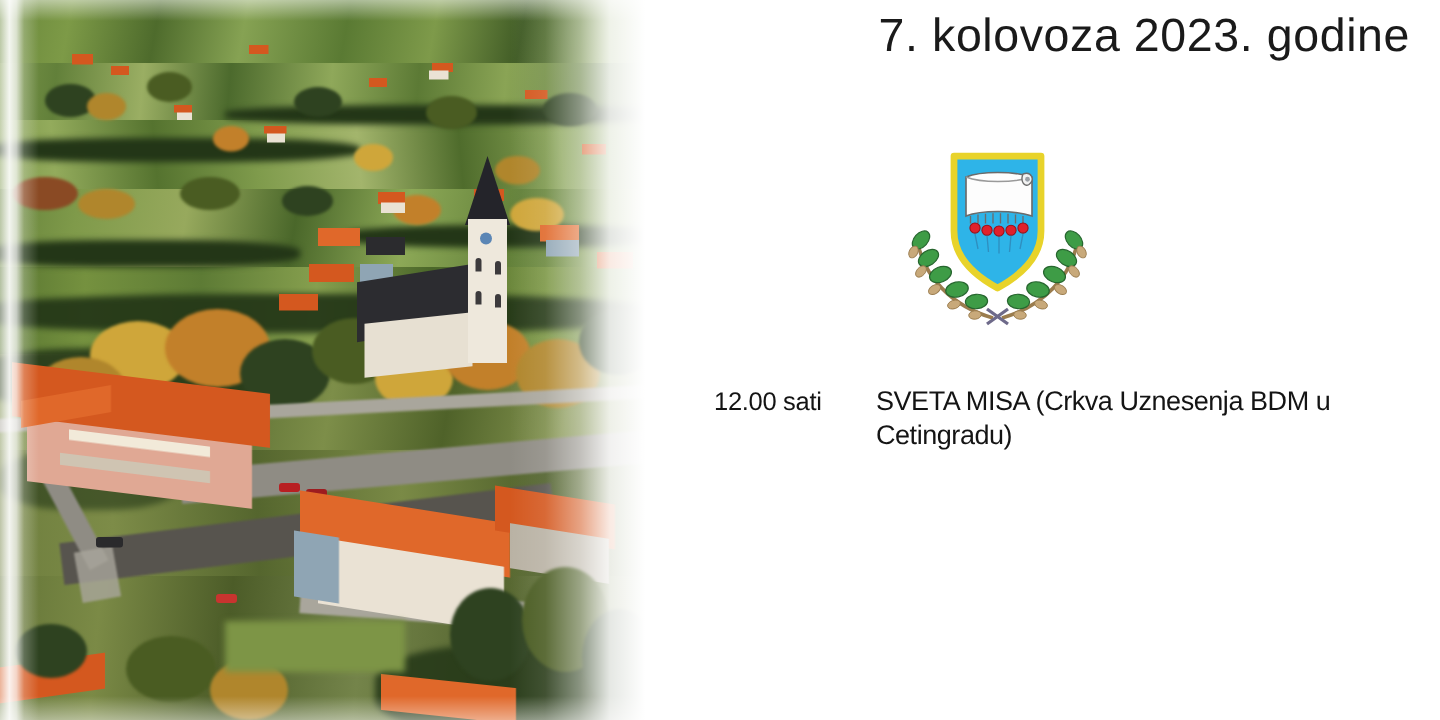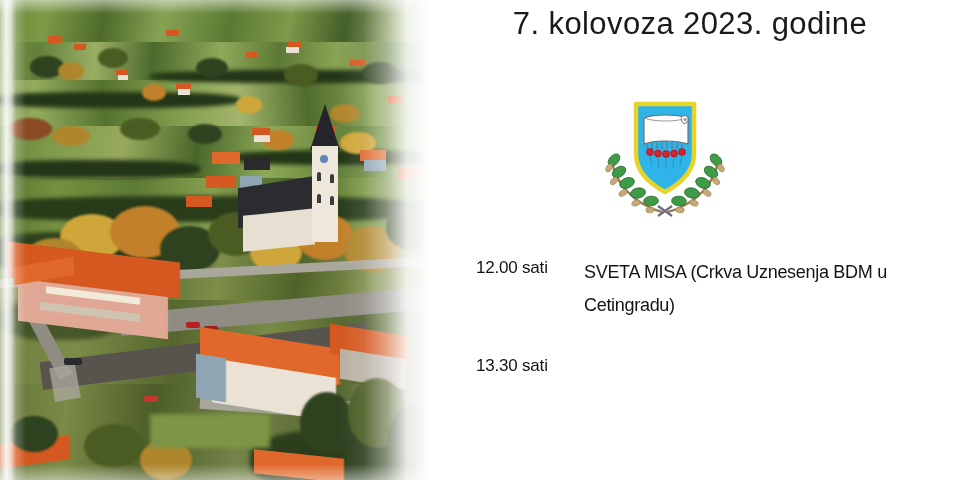--- a/index.html
+++ b/index.html
@@ -188,21 +188,21 @@
     position: absolute; left:0; bottom:0; width:430px; height:16px;
     background: linear-gradient(0deg, rgba(255,255,255,0.45), rgba(255,255,255,0));
   }
 
   
   .title {
     position: absolute;
     left: 440px;
     top: 6px;
     width: 500px;
-    text-align: center;
+    text-align: right;
     font-family: "Liberation Sans", sans-serif;
     font-size: 31px;
     font-weight: 300;
     letter-spacing: 0.4px;
     color: #1a1a1a;
     white-space: nowrap;
   }
 
   
   .coa {
@@ -235,21 +235,21 @@
     line-height: 23px;
     letter-spacing: -0.2px;
     white-space: nowrap;
   }
   .sched-desc {
     flex: 1 1 auto;
     font-family: "Liberation Sans", sans-serif;
     font-size: 18px;
     font-weight: 300;
     color: #141414;
-    line-height: 33px;
+    line-height: 23px;
     letter-spacing: -0.3px;
   }
 </style>
 </head>
 <body>
 
 <div id="poster">
 
   <div class="photo-panel">
     <div class="photo">
@@ -449,18 +449,17 @@
 
     <div class="sched-row">
       <div class="sched-time">12.00 sati</div>
       <div class="sched-desc">SVETA MISA (Crkva Uznesenja BDM u Cetingradu)</div>
     </div>
 
     <div class="sched-row">
     </div>
 
     <div class="sched-row">
-      <div class="sched-time">13.30 sati</div>
     </div>
 
   </div>
 
 </div>
 
 </body></html>

